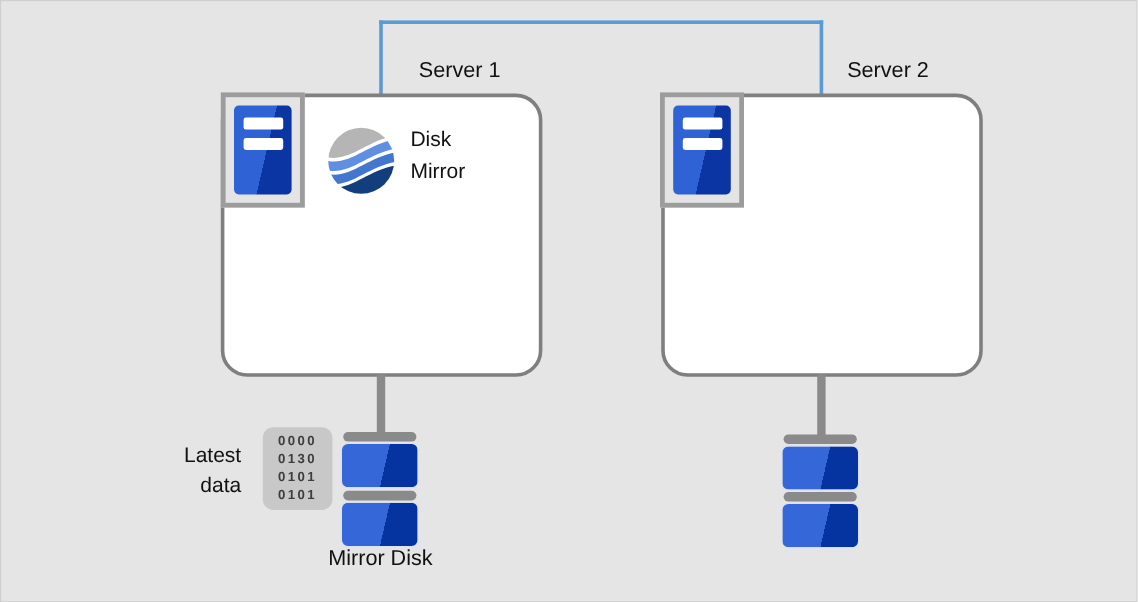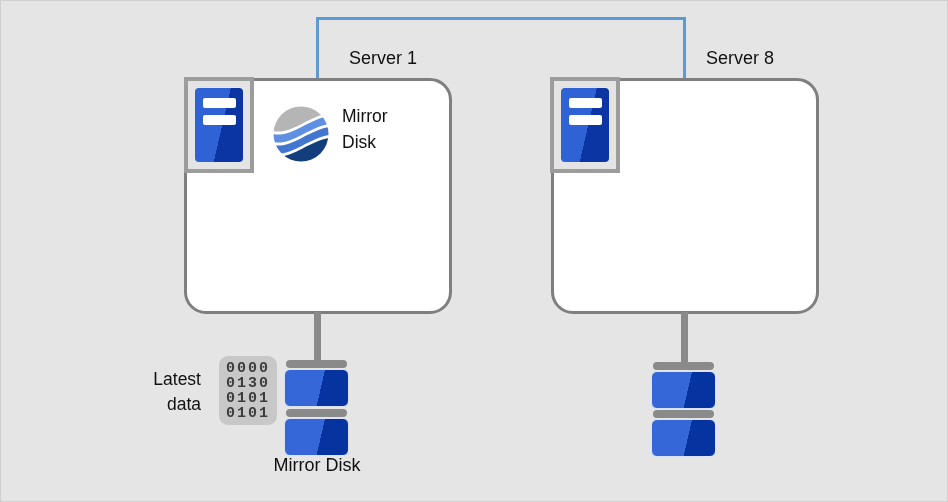--- a/index.html
+++ b/index.html
@@ -113,22 +113,22 @@
 
   
   .binary-chip{
     left:218px;top:355px;width:58px;height:69px;
     background:var(--binary-bg);
     border-radius:9px;
     padding-top:5px;
     text-align:center;
   }
   .binary-row{
-    font-family:Liberation Mono, monospace;
-    font-weight:bold;font-size:15px;line-height:15px;
+    font-family:Liberation Sans, sans-serif;
+    font-weight:bold;font-size:11px;line-height:15px;
     letter-spacing:2px;color:var(--binary-ink);
   }
 
   .latest-data-text{
     left:118px;top:366px;width:82px;
     text-align:right;
     font-size:17.5px;line-height:25px;color:var(--text);
   }
 
   .mirror-disk-label{
@@ -138,21 +138,21 @@
   }
 </style>
 </head>
 <body>
 
 <div class="canvas">
 
   <div class="abs link-line"></div>
 
   <div class="abs server-label" id="server1-label">Server 1</div>
-  <div class="abs server-label" id="server2-label">Server 8</div>
+  <div class="abs server-label" id="server2-label">Server 2</div>
 
   <div class="abs server-box" id="server1-box"></div>
   <div class="abs server-box" id="server2-box"></div>
 
   <div class="abs server-icon" id="server1-icon">
     <div class="tower">
       <div class="slot s1"></div>
       <div class="slot s2"></div>
     </div>
   </div>
@@ -172,22 +172,22 @@
     <g clip-path="url(#sphereClip)">
       <rect x="0" y="0" width="56" height="56" fill="#ffffff"></rect>
       <path d="M0,25 C18,29 34,11 56,7 L56,0 L0,0 Z" style="fill:var(--sphere-gray)"></path>
       <path d="M0,28 C18,32 34,14 56,10 L56,18 C34,22 18,40 0,36 Z" style="fill:var(--sphere-blue-mid)"></path>
       <path d="M0,39 C18,43 34,25 56,21 L56,29 C34,33 18,51 0,47 Z" style="fill:var(--sphere-blue-deep)"></path>
       <path d="M0,50 C18,54 34,36 56,32 L56,56 L0,56 Z" style="fill:var(--sphere-navy)"></path>
     </g>
   </svg>
 
   <div class="abs resource-text">
+    <div>Disk</div>
     <div>Mirror</div>
-    <div>Disk</div>
   </div>
 
   <div class="abs stem" id="stem-left"></div>
   <div class="abs stem" id="stem-right"></div>
 
   <div class="abs disk-cap" id="disk-left-cap1"></div>
   <div class="abs disk-platter" id="disk-left-platter1"></div>
   <div class="abs disk-cap" id="disk-left-cap2"></div>
   <div class="abs disk-platter" id="disk-left-platter2"></div>
 

